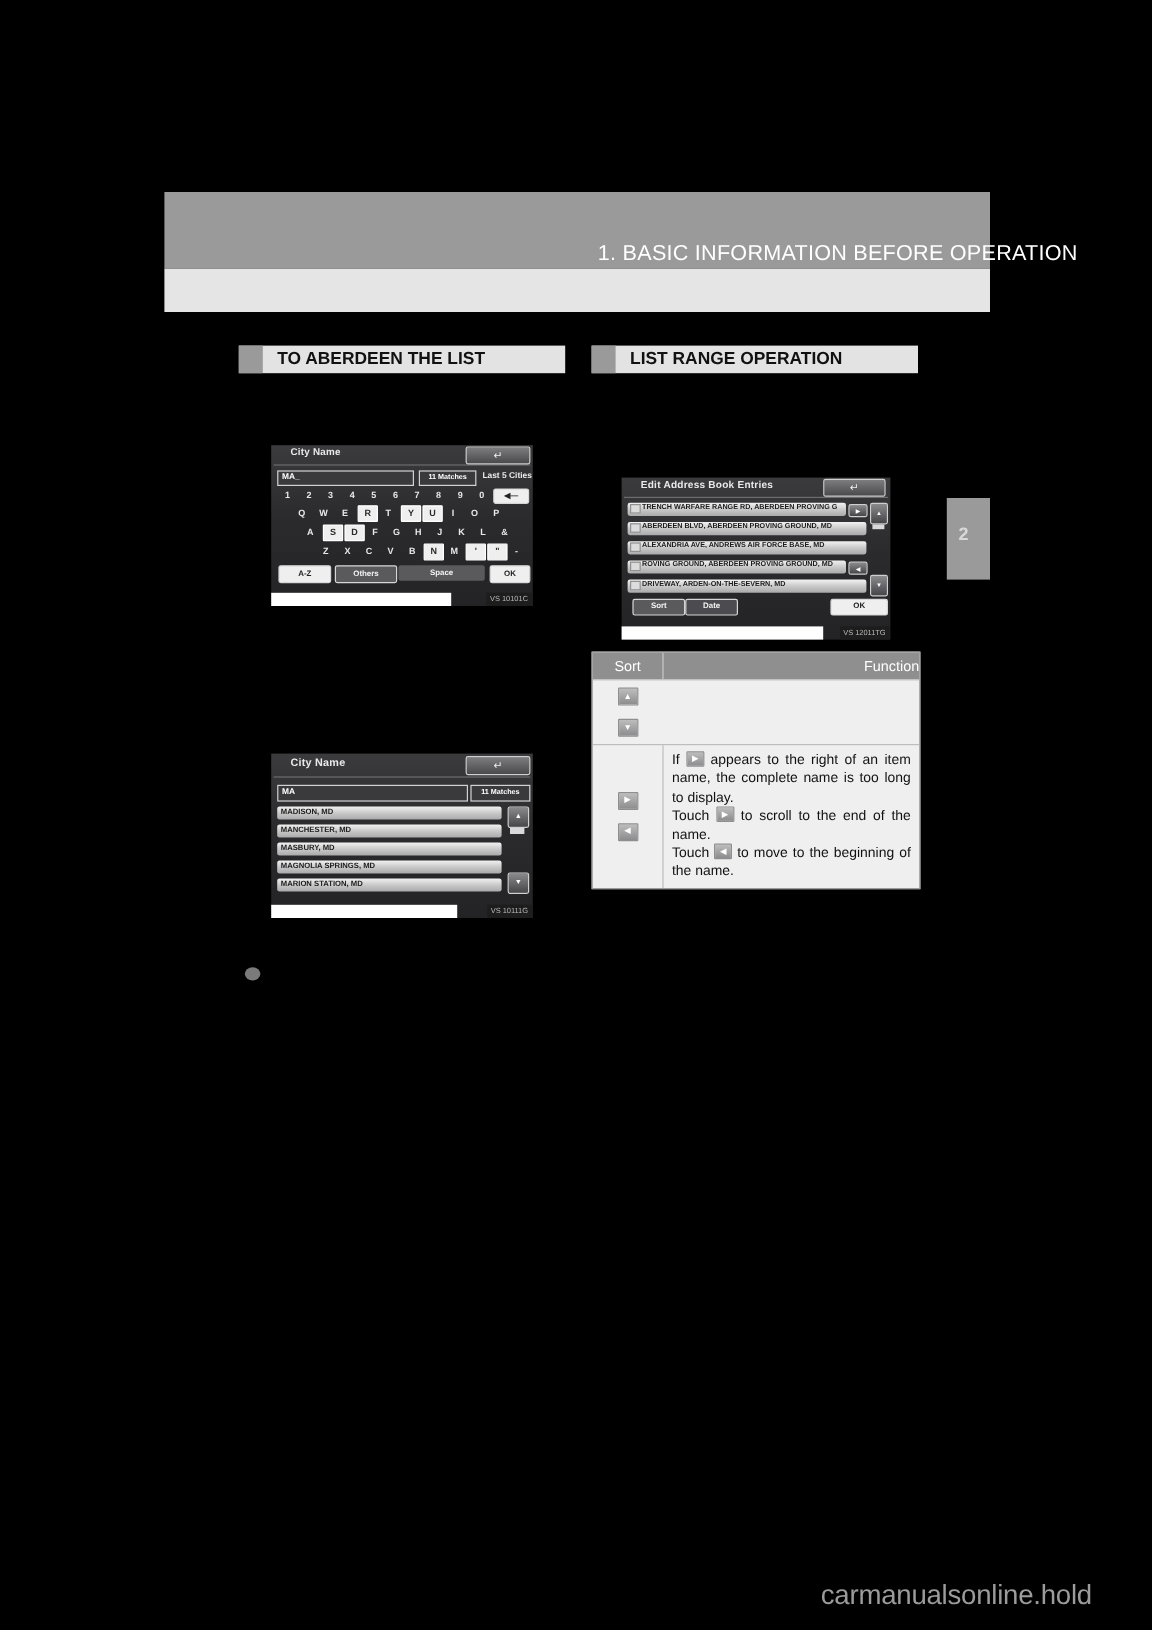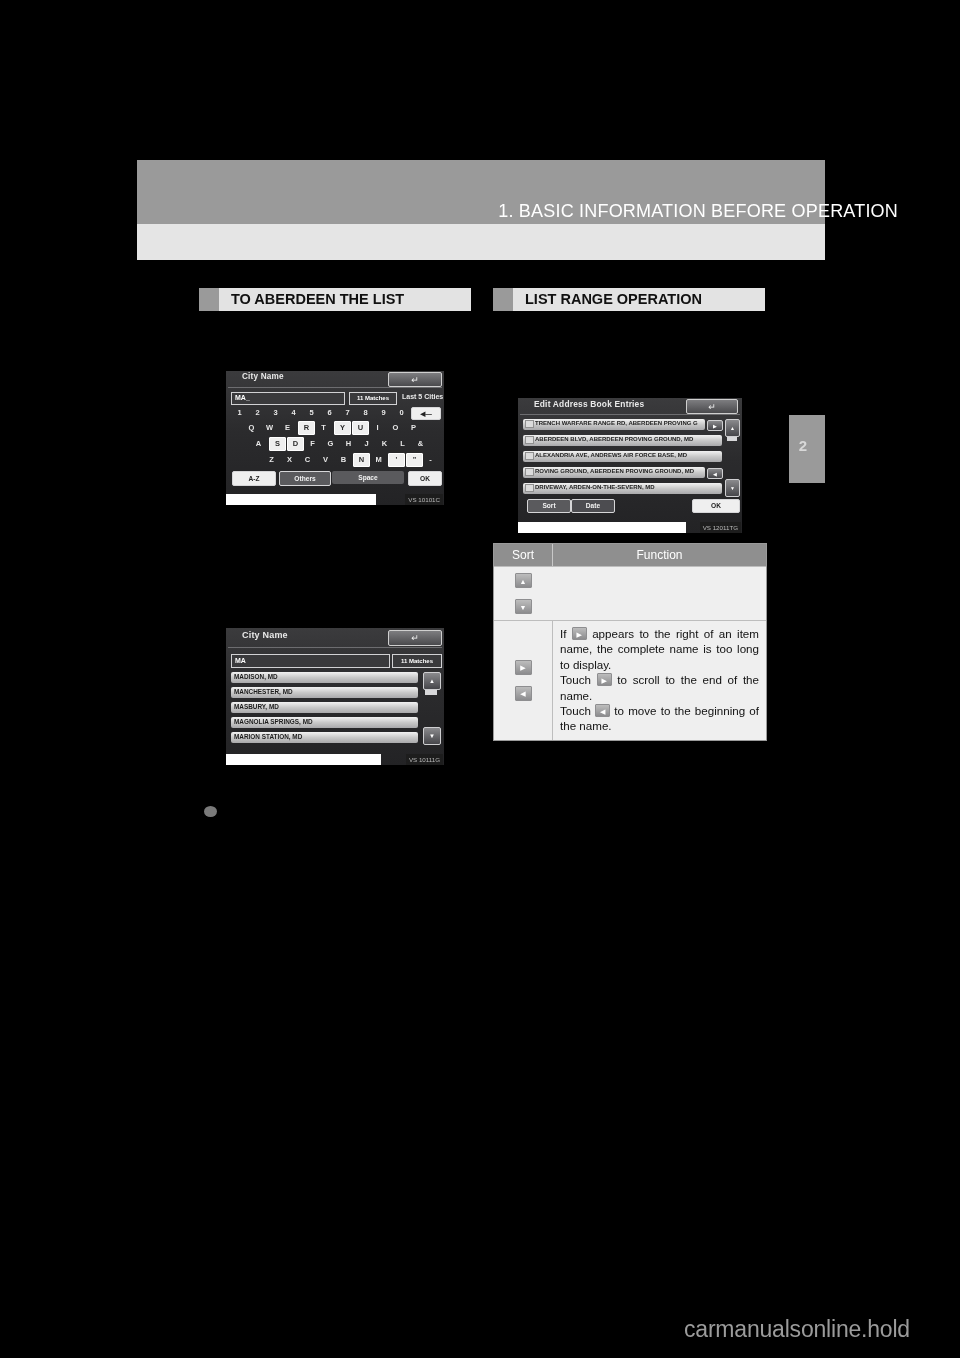--- a/index.html
+++ b/index.html
@@ -57,21 +57,21 @@
   .lrow .ic{position:absolute;left:2px;top:1px;width:7px;height:6px;background:#dcdcdc;border:1px solid #909090;}
   .scrl-btn{position:absolute;border:1px solid #cfcfd1;border-radius:2px;
         background:linear-gradient(180deg,#8a8a8d,#46464a);}
   .scrl-btn .g{position:absolute;left:50%;top:50%;transform:translate(-50%,-50%);font-size:6px;color:#fff;}
   .pos-bar{position:absolute;background:#d8d8da;}
 
   
   #tbl{position:absolute;left:493px;top:543px;width:272px;border:1px solid #9a9a9a;background:#efefef;}
   #tbl .thead{display:flex;background:#8f8f8f;}
   #tbl .thead .c1{width:58px;text-align:center;color:#fff;font-size:12px;padding:4px 0;}
-  #tbl .thead .c2{flex:1;text-align:center;color:#fff;font-size:12px;padding:4px 0;border-left:1px solid #c8c8c8;}
+  #tbl .thead .c2{flex:1;text-align:right;color:#fff;font-size:12px;padding:4px 0;border-left:1px solid #c8c8c8;}
   #tbl .trow{display:flex;border-top:1px solid #bdbdbd;}
   #tbl .trow .c1{width:58px;display:flex;flex-direction:column;align-items:center;justify-content:center;gap:11px;padding:6px 0;}
   #tbl .trow .c2{flex:1;border-left:1px solid #bdbdbd;padding:5px 7px 6px 7px;font-size:11.6px;line-height:1.33;color:#111;text-align:justify;}
 
   .gi{display:inline-block;vertical-align:-2px;width:13px;height:11px;border:1px solid #8e8e90;border-radius:1px;position:relative;
       background:linear-gradient(180deg,#bdbdbd,#8c8c8e);}
   .gi i{position:absolute;left:50%;top:50%;transform:translate(-50%,-50%);font-style:normal;font-size:7px;color:#fff;line-height:1;}
   .gi-lg{width:15px;height:13px;}
   .gi-pos{display:inline-block;width:15px;height:14px;background:
       linear-gradient(180deg,#3a3a3a 0%,#3a3a3a 42%,#cfcfcf 42%,#cfcfcf 56%,#3a3a3a 56%,#3a3a3a 100%);}

